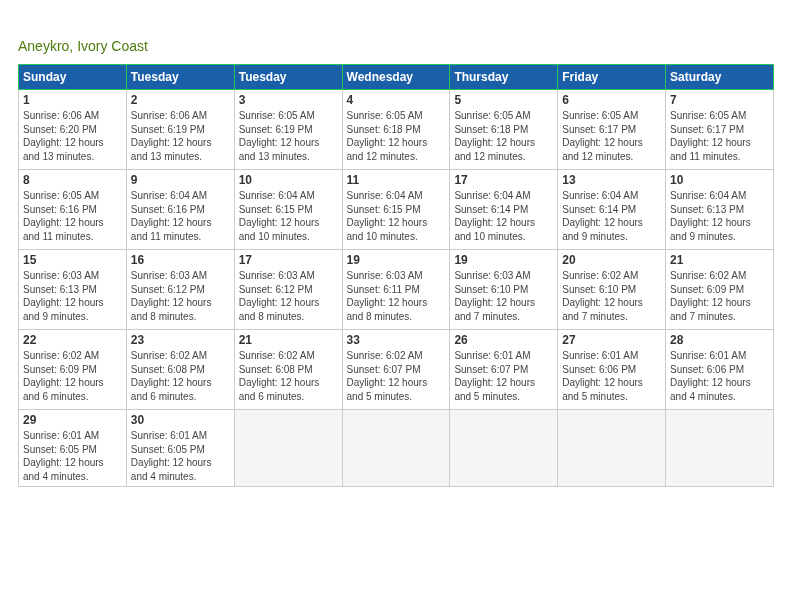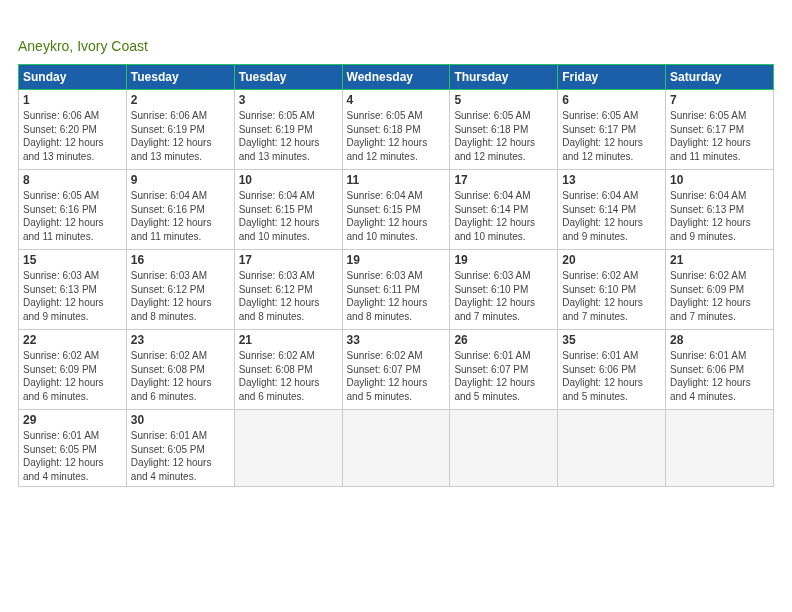--- a/index.html
+++ b/index.html
@@ -156,21 +156,21 @@
           <td><span class="day-num">22</span>
 <span class="day-info">Sunrise: 6:02 AM<br>Sunset: 6:09 PM<br>Daylight: 12 hours and 6 minutes.</span></td>
           <td><span class="day-num">23</span>
 <span class="day-info">Sunrise: 6:02 AM<br>Sunset: 6:08 PM<br>Daylight: 12 hours and 6 minutes.</span></td>
           <td><span class="day-num">21</span>
 <span class="day-info">Sunrise: 6:02 AM<br>Sunset: 6:08 PM<br>Daylight: 12 hours and 6 minutes.</span></td>
           <td><span class="day-num">33</span>
 <span class="day-info">Sunrise: 6:02 AM<br>Sunset: 6:07 PM<br>Daylight: 12 hours and 5 minutes.</span></td>
           <td><span class="day-num">26</span>
 <span class="day-info">Sunrise: 6:01 AM<br>Sunset: 6:07 PM<br>Daylight: 12 hours and 5 minutes.</span></td>
-          <td><span class="day-num">35</span>
+          <td><span class="day-num">27</span>
 <span class="day-info">Sunrise: 6:01 AM<br>Sunset: 6:06 PM<br>Daylight: 12 hours and 5 minutes.</span></td>
           <td><span class="day-num">28</span>
 <span class="day-info">Sunrise: 6:01 AM<br>Sunset: 6:06 PM<br>Daylight: 12 hours and 4 minutes.</span></td>
         </tr>
         <tr class="last-row">
           <td><span class="day-num">29</span>
 <span class="day-info">Sunrise: 6:01 AM<br>Sunset: 6:05 PM<br>Daylight: 12 hours and 4 minutes.</span></td>
           <td><span class="day-num">30</span>
 <span class="day-info">Sunrise: 6:01 AM<br>Sunset: 6:05 PM<br>Daylight: 12 hours and 4 minutes.</span></td>
           <td class="empty"></td>

